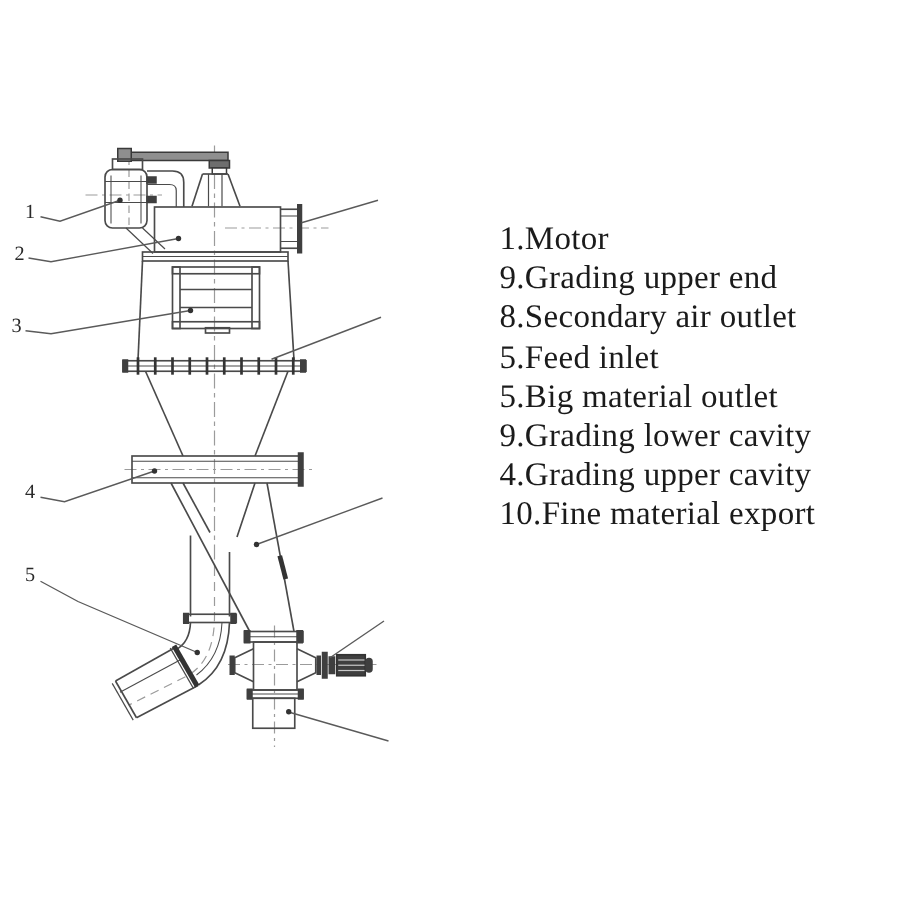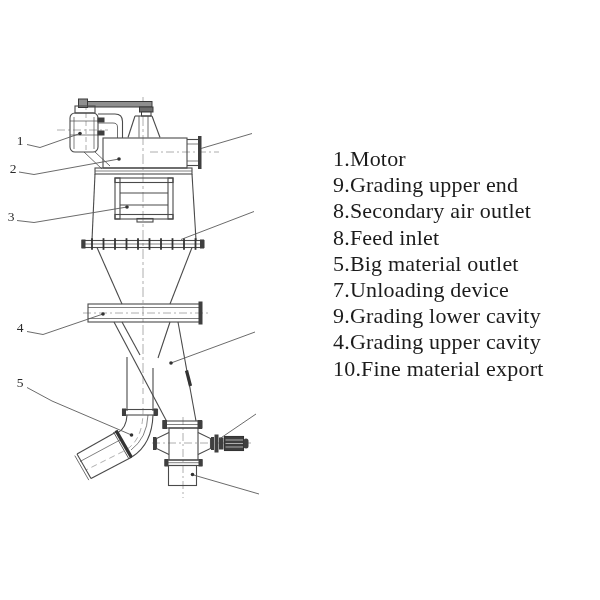--- a/index.html
+++ b/index.html
@@ -213,20 +213,19 @@
       <text class="callout" x="11" y="221" text-anchor="middle">3</text>
       <text class="callout" x="20" y="332" text-anchor="middle">4</text>
       <text class="callout" x="20" y="387" text-anchor="middle">5</text>
     </g>
   </svg>
 
   <div class="legend">
     <div class="legend-row">1.Motor</div>
     <div class="legend-row">9.Grading upper end</div>
     <div class="legend-row">8.Secondary air outlet</div>
-    <div class="legend-row">8.Feed inlet</div>
+    <div class="legend-row">5.Feed inlet</div>
     <div class="legend-row">5.Big material outlet</div>
-    <div class="legend-row">7.Unloading device</div>
     <div class="legend-row">9.Grading lower cavity</div>
     <div class="legend-row">4.Grading upper cavity</div>
     <div class="legend-row">10.Fine material export</div>
   </div>
 </div>
 
 </body></html>

